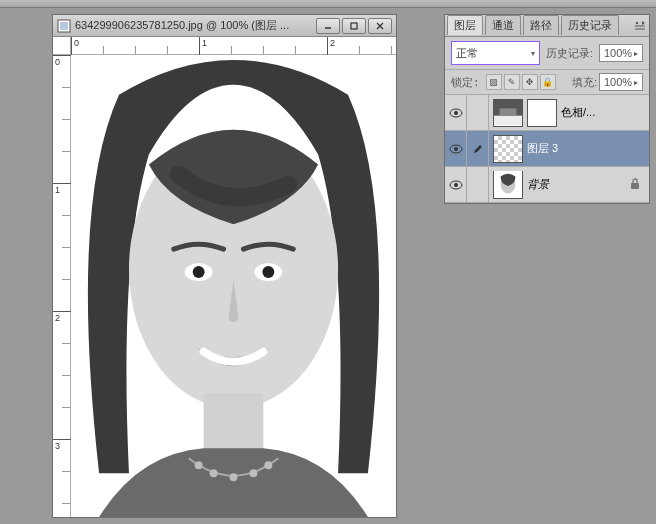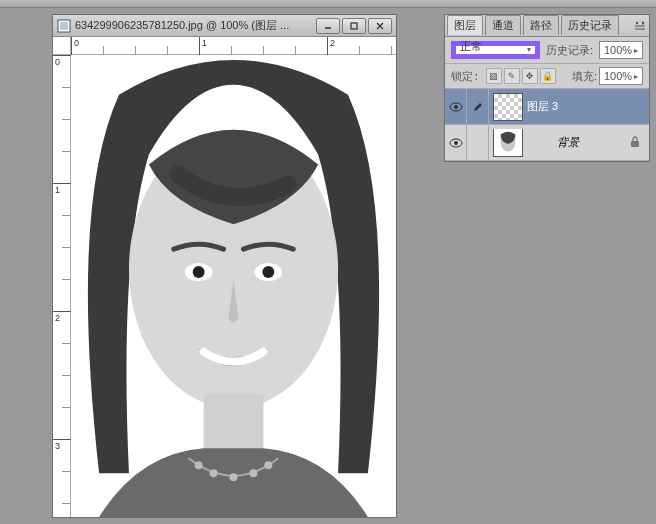--- a/index.html
+++ b/index.html
@@ -34,40 +34,40 @@
 
 
 .panel { position: absolute; right: 6px; top: 14px; width: 206px; background: #cfcfcf; border: 1px solid #6e6e6e; }
 .panel-tabs { height: 22px; background: linear-gradient(#d6d6d6,#c4c4c4); border-bottom: 1px solid #888; display: flex; align-items: flex-start; position: relative; }
 .tab { height: 20px; padding: 0 6px; font-size: 11px; color: #333; border: 1px solid #888; border-bottom: none; margin-left: 2px; background: #c8c8c8; border-radius: 2px 2px 0 0; display: flex; align-items: center; }
 .tab.active { background: #e0e0e0; }
 .tab-menu { position: absolute; right: 2px; top: 4px; width: 14px; height: 14px; }
 .tab-menu svg { width: 100%; height: 100%; }
 
 .panel-opts { display: flex; align-items: center; padding: 4px 6px; gap: 6px; font-size: 11px; color: #555; border-bottom: 1px solid #aaa; }
-.select-box { flex: 1; height: 18px; background: #fff; border: 5px solid #8b5cf6; display: flex; align-items: flex-end; padding: 0 4px; justify-content: space-between; font-size: 11px; color: #333; }
+.select-box { flex: 1; height: 24px; background: #fff; border: 1px solid #8b5cf6; display: flex; align-items: center; padding: 0 4px; justify-content: space-between; font-size: 11px; color: #333; }
 .select-box .arrow { font-size: 8px; color: #666; }
 .pct-box { width: 44px; height: 18px; background: #fff; border: 1px solid #888; display: flex; align-items: center; justify-content: center; font-size: 11px; }
 
 .panel-locks { display: flex; align-items: center; padding: 3px 6px; gap: 2px; font-size: 11px; color: #555; border-bottom: 1px solid #aaa; }
 .lock-icon { width: 16px; height: 16px; border: 1px solid #aaa; background: #ddd; display: flex; align-items: center; justify-content: center; font-size: 9px; }
 .lock-lbl { margin-right: 4px; font-family: Liberation Mono, monospace; }
 
 .layers-list { max-height: 440px; overflow: auto; }
 .layer-row { display: flex; align-items: center; height: 36px; border-bottom: 1px solid #aaa; background: #d4d4d4; }
 .layer-row.selected { background: #7a90b0; color: #fff; }
 .vis-col { width: 22px; height: 100%; border-right: 1px solid #aaa; display: flex; align-items: center; justify-content: center; }
 .vis-col svg { width: 14px; height: 10px; }
 .link-col { width: 22px; height: 100%; border-right: 1px solid #aaa; display: flex; align-items: center; justify-content: center; }
 .link-col svg { width: 12px; height: 12px; }
 .thumb { width: 30px; height: 28px; margin: 0 4px; border: 1px solid #555; background: #fff; display: flex; align-items: center; justify-content: center; position: relative; }
 .thumb.checker { background-image: linear-gradient(45deg,#ccc 25%,transparent 25%,transparent 75%,#ccc 75%),linear-gradient(45deg,#ccc 25%,transparent 25%,transparent 75%,#ccc 75%); background-size: 8px 8px; background-position: 0 0,4px 4px; }
 .mask-thumb { width: 30px; height: 28px; margin-right: 4px; border: 1px solid #555; background: #fff; }
 .layer-name { font-size: 11px; flex: 1; white-space: nowrap; overflow: hidden; text-overflow: ellipsis; }
-.layer-name.italic { font-style: italic; margin-left: 30px; }
+.layer-name.italic { font-style: italic; }
 .lock-badge { width: 14px; margin-right: 6px; }
 .lock-badge svg { width: 12px; height: 12px; }
 </style>
 </head>
 <body>
 
 <div class="top-bar"></div>
 
 <div class="doc-window">
   <div class="doc-titlebar">
@@ -224,20 +224,38 @@
     <span style="flex:1"></span>
     <span>填充:</span>
     <div class="pct-box">
         <span>100%</span>
         <span class="arrow" style="margin-left:2px;font-size:8px">▸</span>
       </div>
   </div>
 
   <div class="layers-list">
 
+    <div class="layer-row">
+      <div class="vis-col">
+          <svg viewBox="0 0 14 10">
+            <ellipse cx="7" cy="5" rx="6" ry="4" fill="none" stroke="#333"></ellipse>
+            <circle cx="7" cy="5" r="2" fill="#333"></circle>
+          </svg>
+        </div>
+      <div class="link-col"></div>
+      <div class="thumb">
+          <svg viewBox="0 0 30 28">
+            <rect width="30" height="18" fill="#555"></rect>
+            <rect y="18" width="30" height="10" fill="#eee"></rect>
+            <rect x="6" y="10" width="18" height="8" fill="#888"></rect>
+          </svg>
+        </div>
+      <div class="mask-thumb"></div>
+      <span class="layer-name">色相/...</span>
+    </div>
 
     <div class="layer-row selected">
       <div class="vis-col">
           <svg viewBox="0 0 14 10">
             <ellipse cx="7" cy="5" rx="6" ry="4" fill="none" stroke="#333"></ellipse>
             <circle cx="7" cy="5" r="2" fill="#333"></circle>
           </svg>
         </div>
       <div class="link-col">
           <svg viewBox="0 0 12 12">

